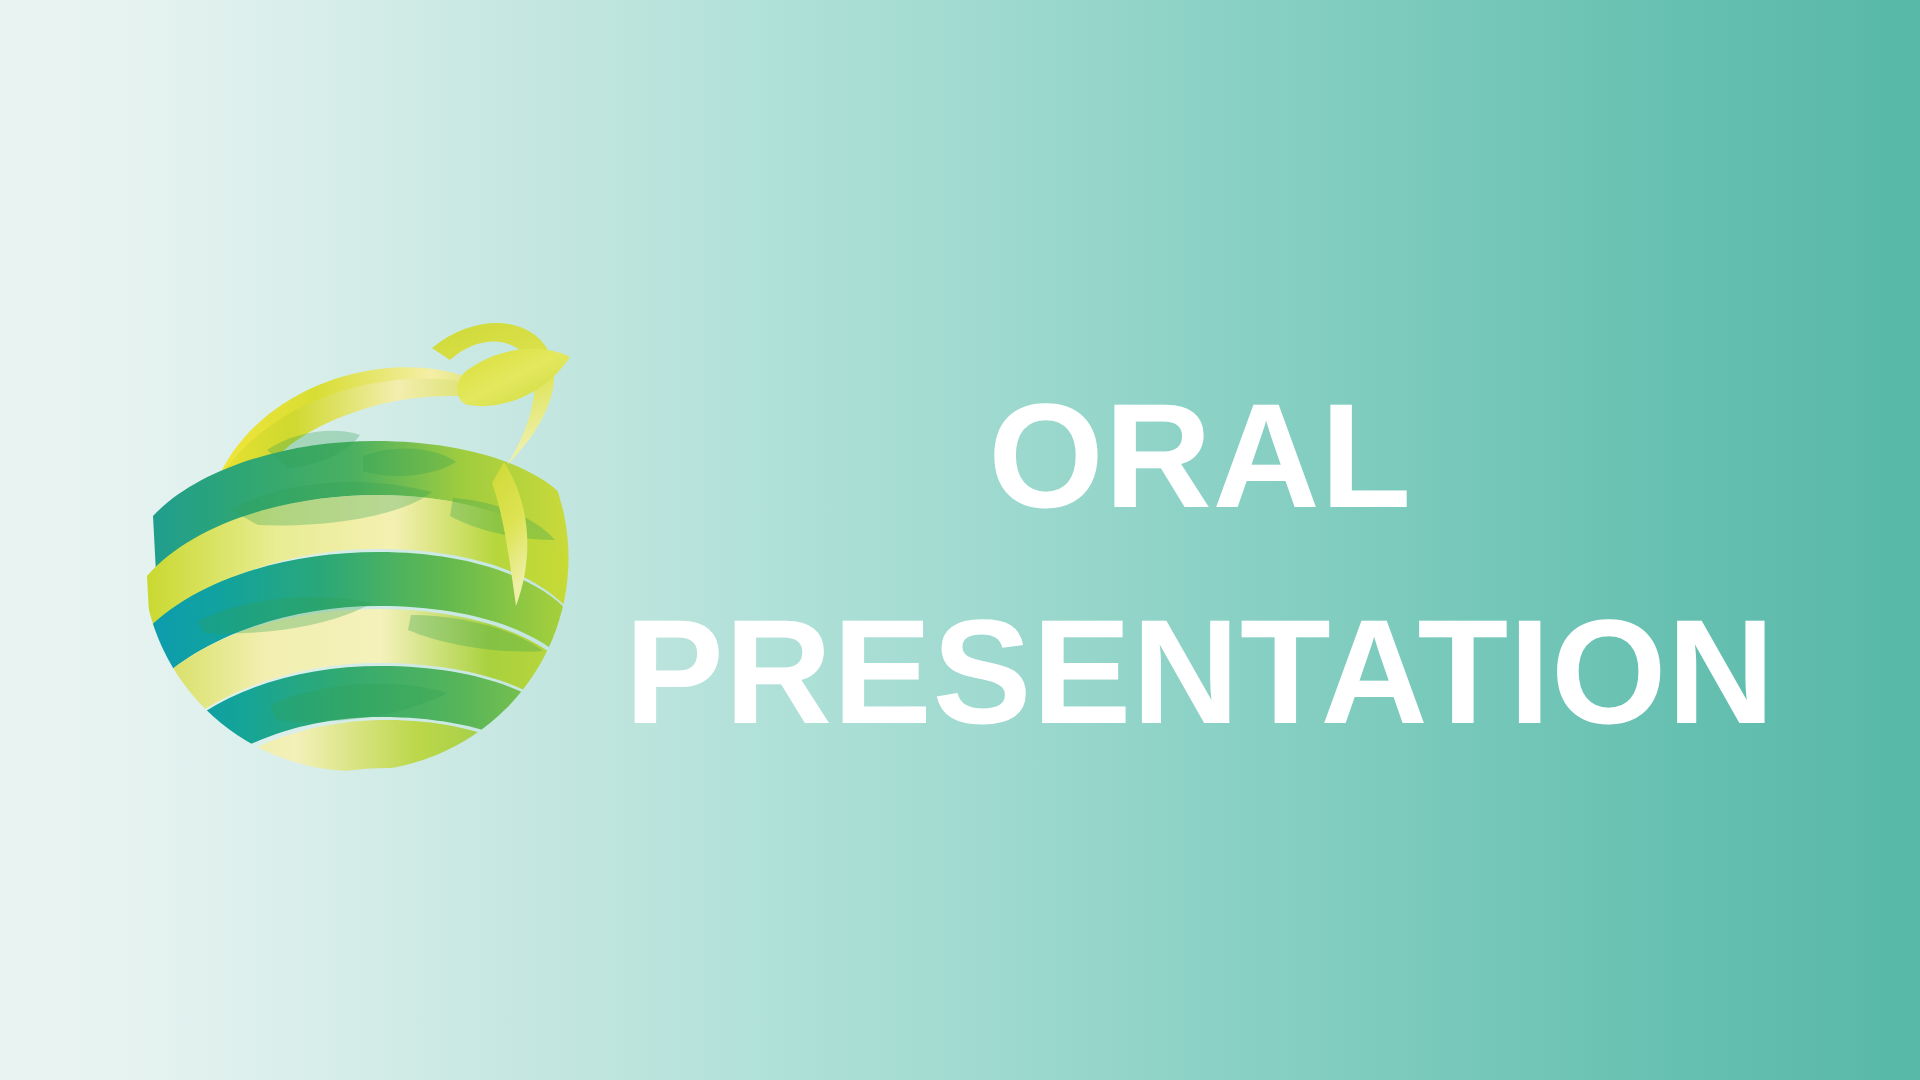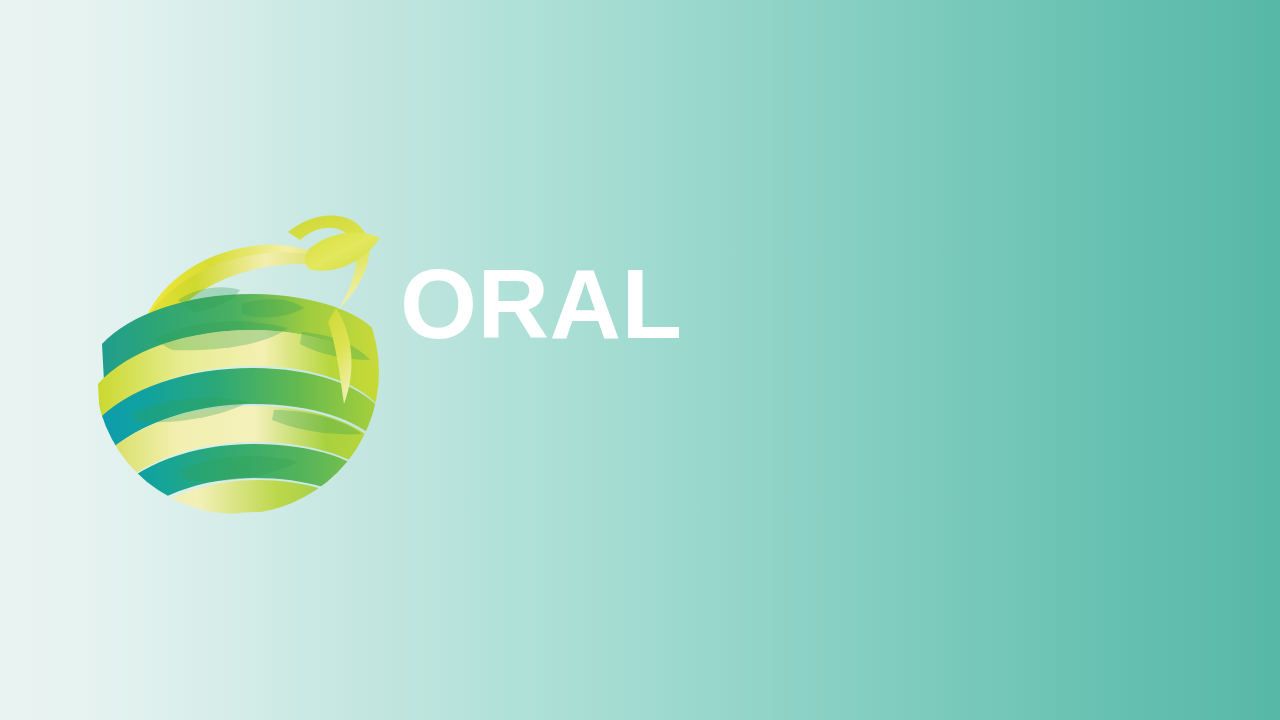--- a/index.html
+++ b/index.html
@@ -45,20 +45,21 @@
     width: 100%;
     height: 100%;
   }
 
   
   #title-block {
     position: absolute;
     left: 400px;
     top: 232px;
     width: 800px;
+    text-align: center;
   }
   .title-line {
     color: #ffffff;
     font-weight: 700;
     font-size: 99px;
     line-height: 144px;
     letter-spacing: 0.5px;
     white-space: nowrap;
     font-family: "Liberation Sans", sans-serif;
   }
@@ -194,15 +195,16 @@
       <path fill="url(#stemg)" d="M 196,28 C 228,2 268,8 276,36 C 282,58 268,84 246,106
            C 262,80 268,56 262,40 C 254,20 228,18 208,36 Z"></path>
       <path fill="url(#leafg)" d="M 218,44 C 238,28 268,24 288,34 C 272,58 244,70 220,66
            C 212,64 210,52 218,44 Z"></path>
       <path fill="url(#stemg)" d="M 244,104 C 262,132 264,168 252,200 C 248,172 244,140 236,118 Z"></path>
     </svg>
   </div>
 
   <div id="title-block">
     <div class="title-line">ORAL</div>
+    <div class="title-line">PRESENTATION</div>
   </div>
 
 </div>
 
 </body></html>

